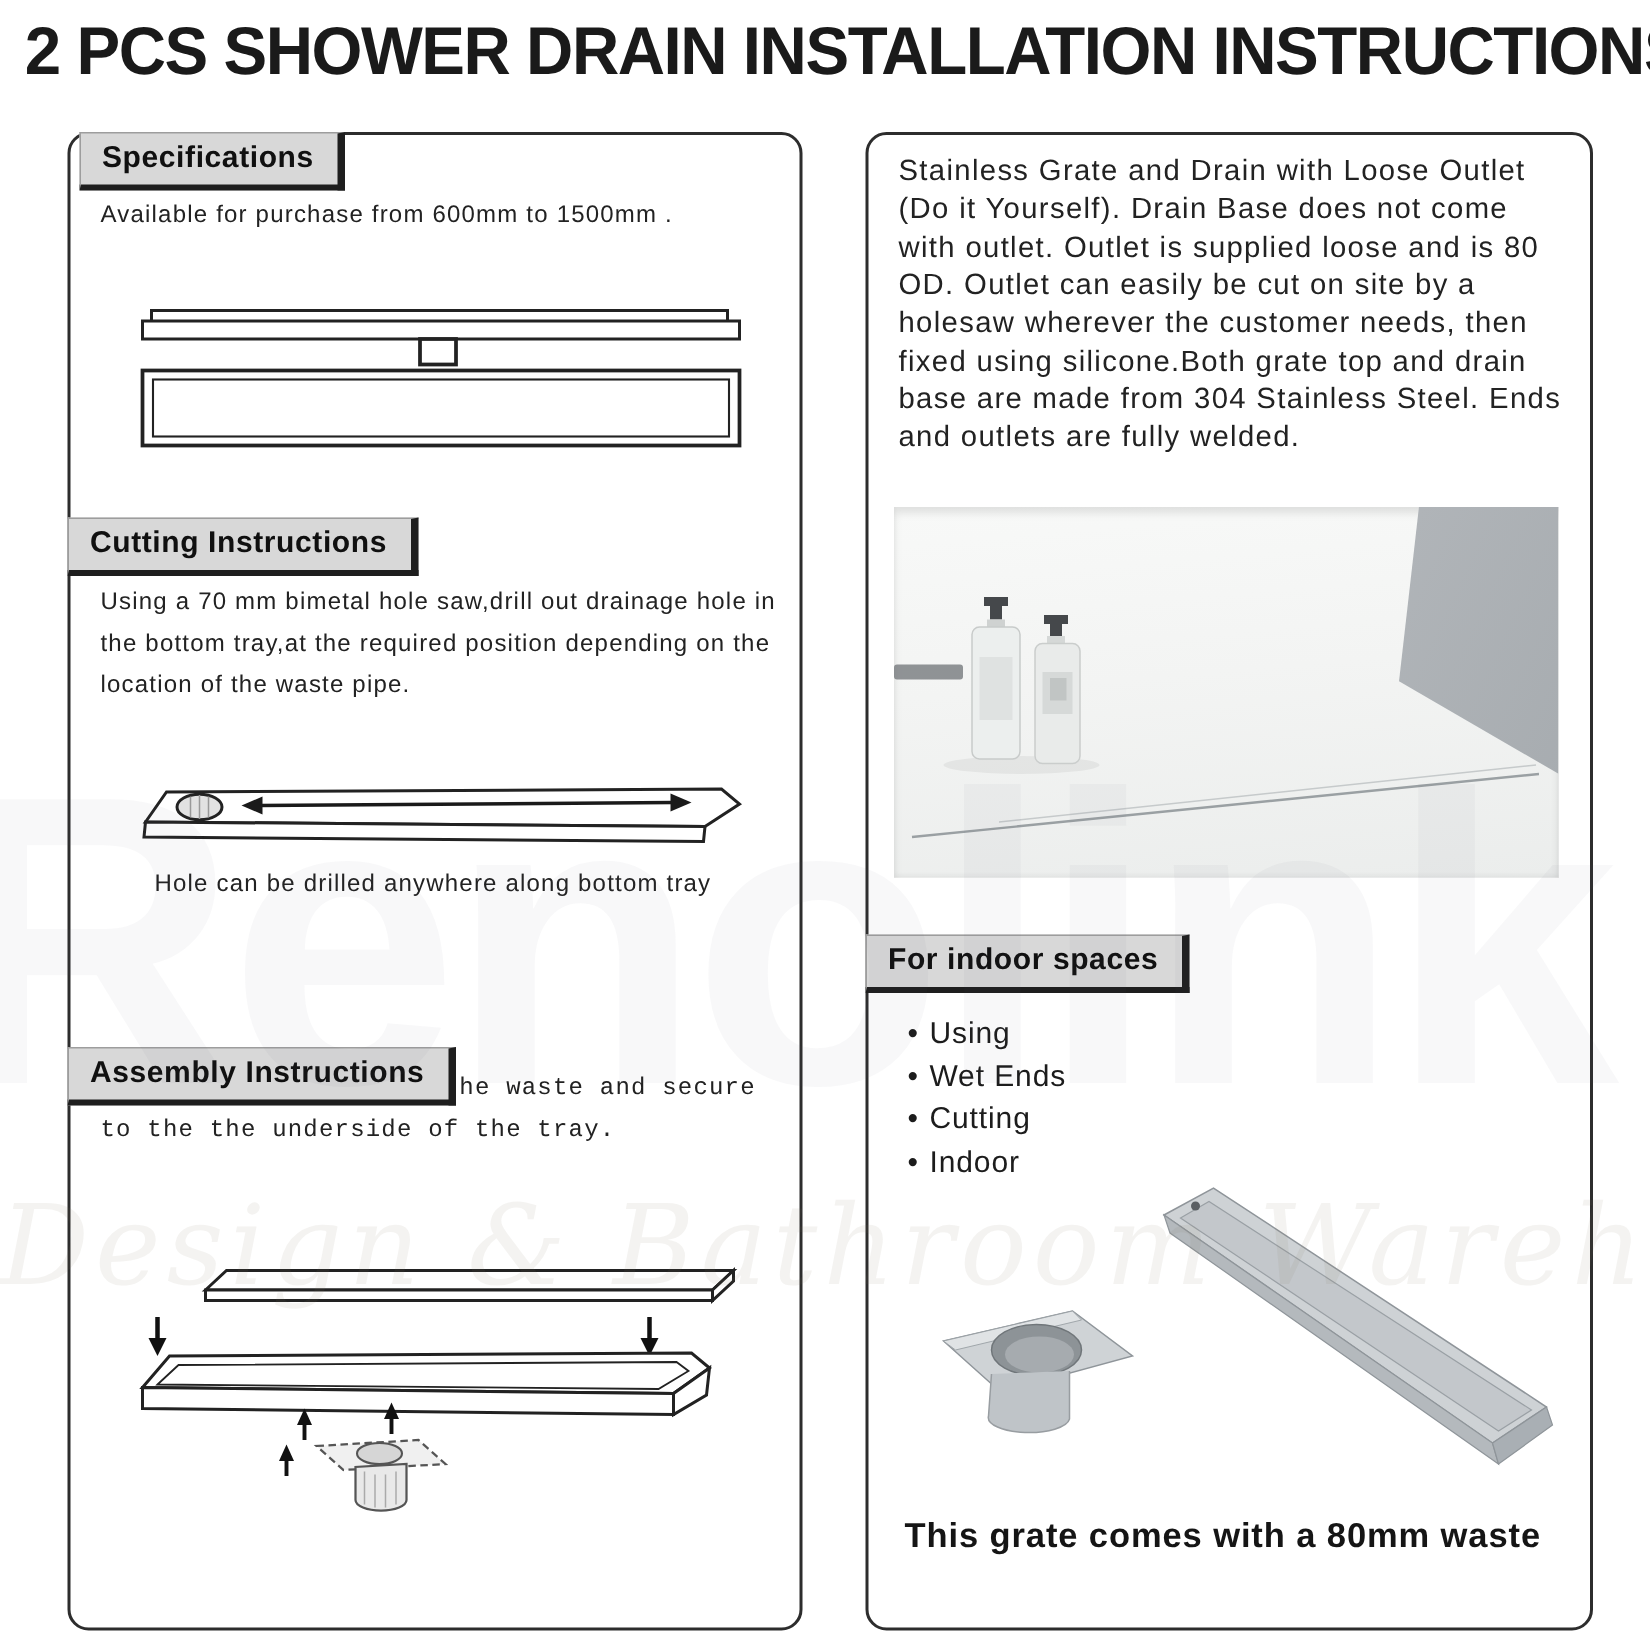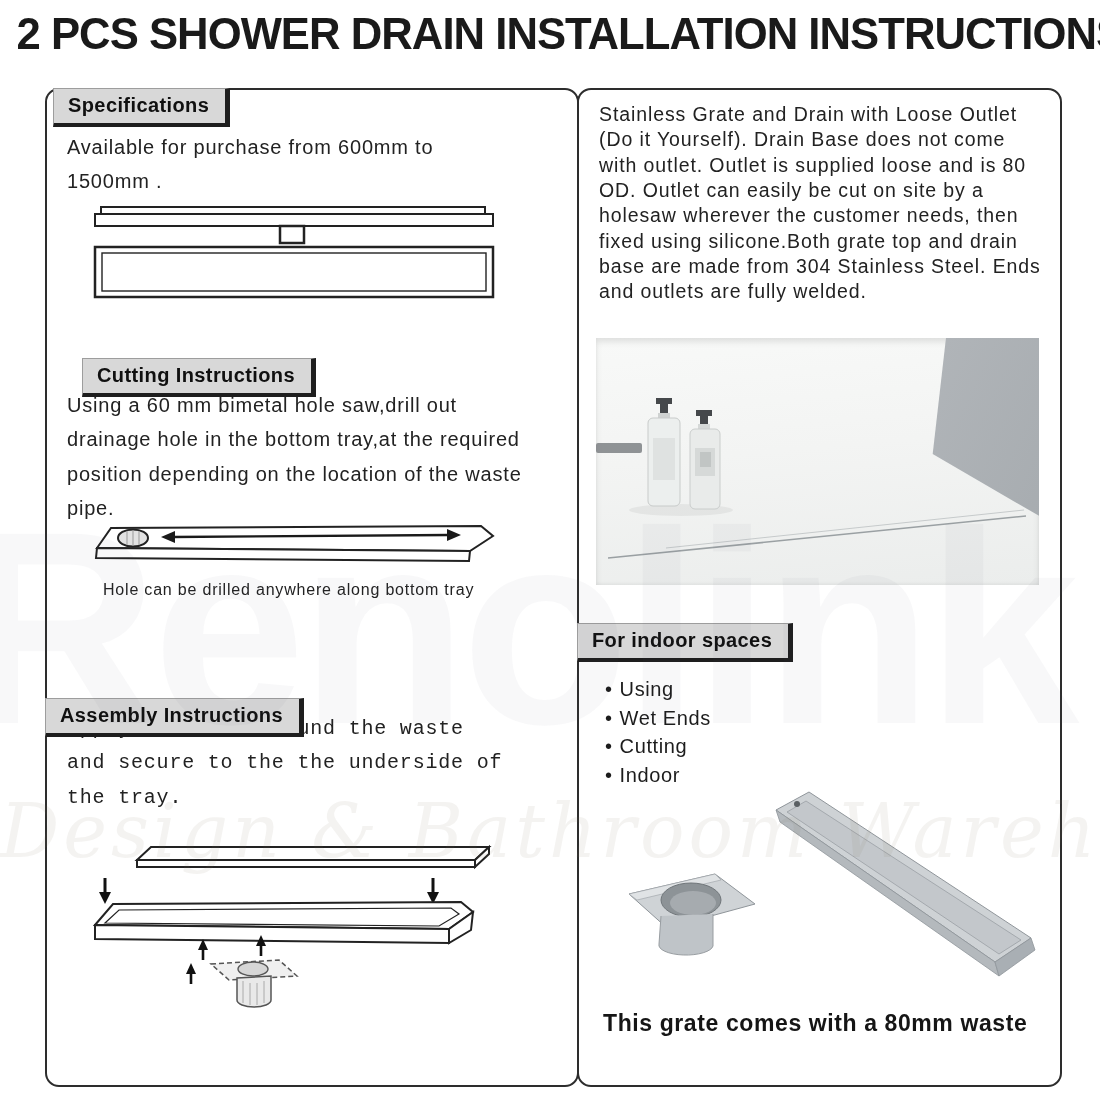--- a/index.html
+++ b/index.html
@@ -58,21 +58,21 @@
 
   
   .panel {
     position: absolute;
     top: 88px;
     height: 995px;
     border: 2.5px solid #2d2d2d;
     border-radius: 14px;
     z-index: 2;
   }
-  .panel-left  { left: 45px;  width: 486px; padding-left: 44px; }
+  .panel-left  { left: 45px;  width: 486px; }
   .panel-right { left: 577px; width: 481px; }
 
   
   .tab {
     position: absolute;
     display: inline-block;
     background: #d8d8d8;
     border-top: 1px solid #9d9d9d;
     border-left: 1px solid #9d9d9d;
     border-right: 5px solid #1e1e1e;
@@ -81,21 +81,21 @@
     font-size: 20px;
     font-weight: 700;
     letter-spacing: 0.4px;
     color: #101010;
     white-space: nowrap;
     z-index: 3;
   }
 
   .para {
     position: absolute;
-    font-size: 20px;
+    font-size: 16px;
     line-height: 1.72;
     letter-spacing: 0.8px;
     color: #222;
     z-index: 2;
   }
   .caption {
     position: absolute;
     font-size: 16px;
     line-height: 1.72;
     letter-spacing: 0.8px;
@@ -173,23 +173,23 @@
     <div class="para" style="top:40px; left:20px; width:450px;">Available for purchase from 600mm to 1500mm .</div>
 
     <svg class="diagram" style="top:112px; left:46px;" width="402" height="100" viewBox="0 0 402 100">
       <rect x="8" y="5" width="384" height="8" fill="#fff" stroke="#222" stroke-width="2"></rect>
       <rect x="2" y="12" width="398" height="12" fill="#fff" stroke="#222" stroke-width="2"></rect>
       <rect x="187" y="24" width="24" height="17" fill="#fff" stroke="#222" stroke-width="2.5"></rect>
       <rect x="2" y="45" width="398" height="50" fill="#fff" stroke="#222" stroke-width="2.5"></rect>
       <rect x="9" y="51" width="384" height="38" fill="none" stroke="#222" stroke-width="1.4"></rect>
     </svg>
 
-    <div class="tab" style="top:268px; left:-2px;margin-left:37px;">Cutting Instructions</div>
-
-    <div class="para" style="top:298px; left:20px; width:455px;">Using a 60 mm bimetal hole saw,drill out drainage hole in the bottom tray,at the required position depending on the location of the waste pipe.</div>
+    <div class="tab" style="top:255px; left:-2px;">Cutting Instructions</div>
+
+    <div class="para" style="top:298px; left:20px; width:455px;">Using a 70 mm bimetal hole saw,drill out drainage hole in the bottom tray,at the required position depending on the location of the waste pipe.</div>
 
     <svg class="diagram" style="top:430px; left:46px;" width="405" height="48" viewBox="0 0 405 48">
       <polygon points="4,28 18,8 388,6 400,16 377,31" fill="#fff" stroke="#222" stroke-width="2"></polygon>
       <polygon points="4,28 377,31 376,41 3,38" fill="#fff" stroke="#222" stroke-width="2"></polygon>
       <ellipse cx="40" cy="18" rx="15" ry="8.5" fill="#e2e2e2" stroke="#222" stroke-width="2"></ellipse>
       <line x1="34" y1="11" x2="34" y2="25" stroke="#999" stroke-width="1"></line>
       <line x1="40" y1="10" x2="40" y2="26" stroke="#999" stroke-width="1"></line>
       <line x1="46" y1="11" x2="46" y2="25" stroke="#999" stroke-width="1"></line>
       <g>
         <line x1="80" y1="17" x2="356" y2="15" stroke="#1a1a1a" stroke-width="2.4"></line>

